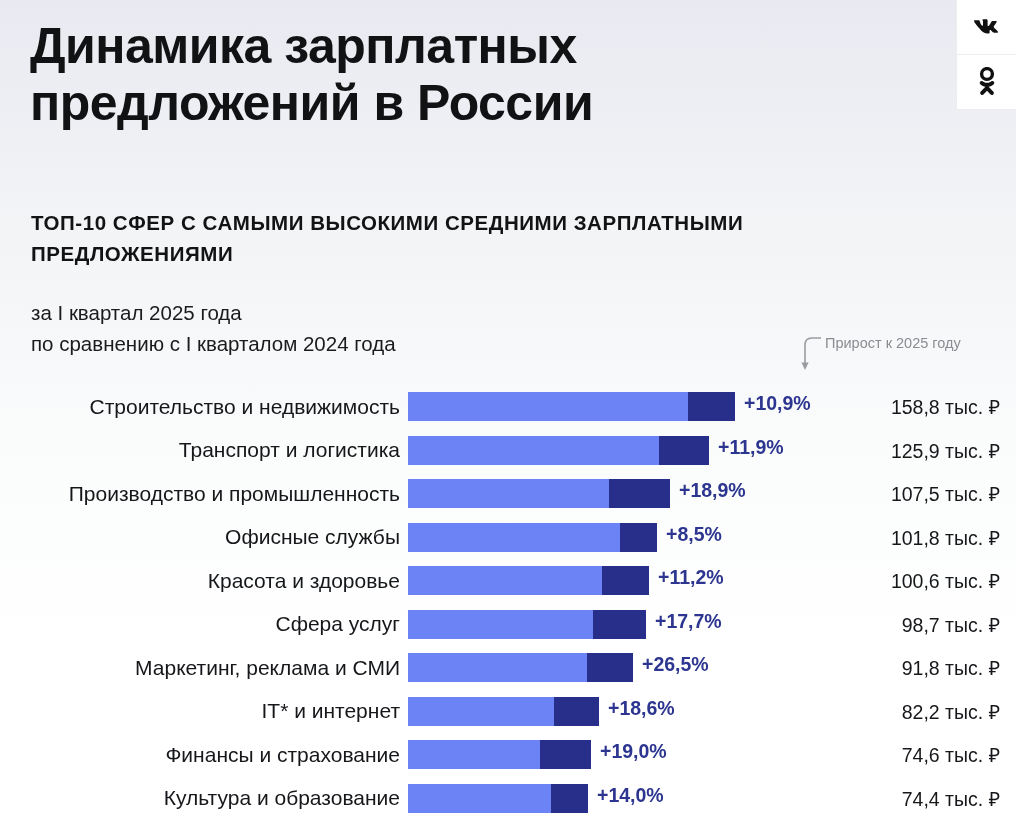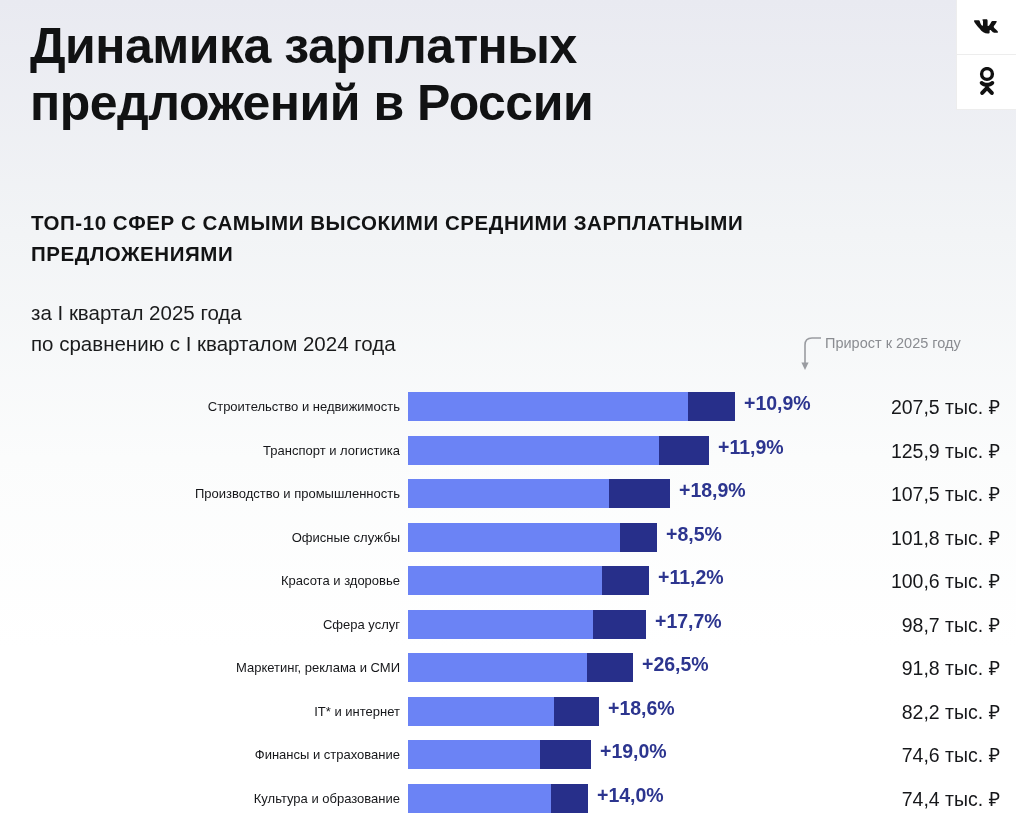--- a/index.html
+++ b/index.html
@@ -106,21 +106,21 @@
     position: relative;
     height: 43.5px;
     display: flex;
     align-items: center;
   }
   .row-label {
     width: 408px;
     padding-right: 8px;
     box-sizing: border-box;
     text-align: right;
-    font-size: 13px;
+    font-size: 21px;
     color: #16171A;
     white-space: nowrap;
     overflow: hidden;
   }
   .bar-area {
     position: relative;
     width: 420px;
     display: flex;
     align-items: flex-start;
     flex: 0 0 auto;
@@ -194,21 +194,21 @@
 
     <div class="row">
       <div class="row-label">Строительство и недвижимость</div>
       <div class="bar-area">
         <div class="bar">
           <div class="seg-base" style="width:280px"></div>
           <div class="seg-growth" style="width:47px"></div>
         </div>
         <div class="pct">+10,9%</div>
       </div>
-      <div class="amount">207,5 тыс. ₽</div>
+      <div class="amount">158,8 тыс. ₽</div>
     </div>
 
     <div class="row">
       <div class="row-label">Транспорт и логистика</div>
       <div class="bar-area">
         <div class="bar">
           <div class="seg-base" style="width:251px"></div>
           <div class="seg-growth" style="width:50px"></div>
         </div>
         <div class="pct">+11,9%</div>

